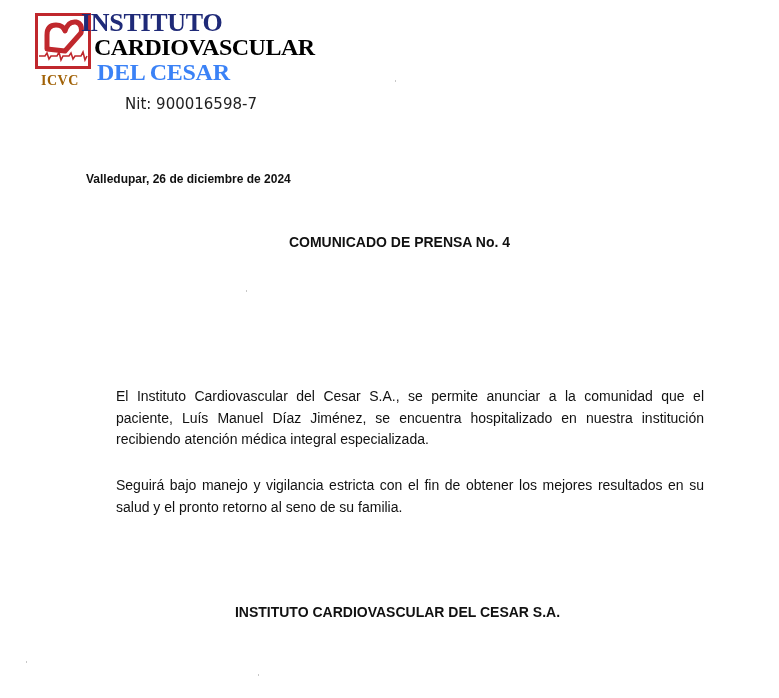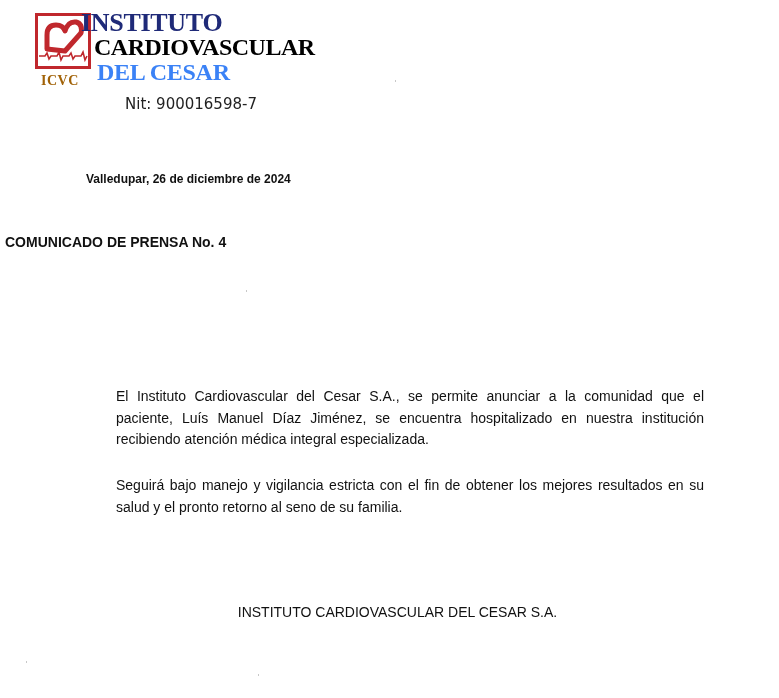--- a/index.html
+++ b/index.html
@@ -41,33 +41,33 @@
       position: absolute; left: 92px; top: 84px;
       font-size: 15px; color: #222;
       font-family: "DejaVu Sans", sans-serif;
     }
     .date-line {
       position: absolute; left: 86px; top: 172px;
       font-weight: bold; font-size: 12px;
     }
     .doc-title {
       position: absolute; left: 0; width: 779px; top: 234px;
-      font-weight: bold; font-size: 14px;
-      padding-left: 5px; box-sizing: border-box;
+      text-align: center; font-weight: bold; font-size: 14px;
+      padding-left: 20px; box-sizing: border-box;
     }
     .body-para {
       position: absolute; left: 100px; width: 588px;
       font-size: 14px; line-height: 21.5px;
       text-align: justify;
     }
     .para1 { top: 370px; }
     .para2 { top: 459px; }
     .signature {
       position: absolute; left: 0; width: 779px; top: 604px;
-      text-align: center; font-weight: normal; font-size: 14px;
+      text-align: center; font-weight: bold; font-size: 14px;
       padding-left: 16px; box-sizing: border-box;
     }
     .speck {
       position: absolute; width: 1px; height: 2px; background: #c8c8c8;
     }
   </style>
 </head>
 <body>
 
 <div class="logo">

